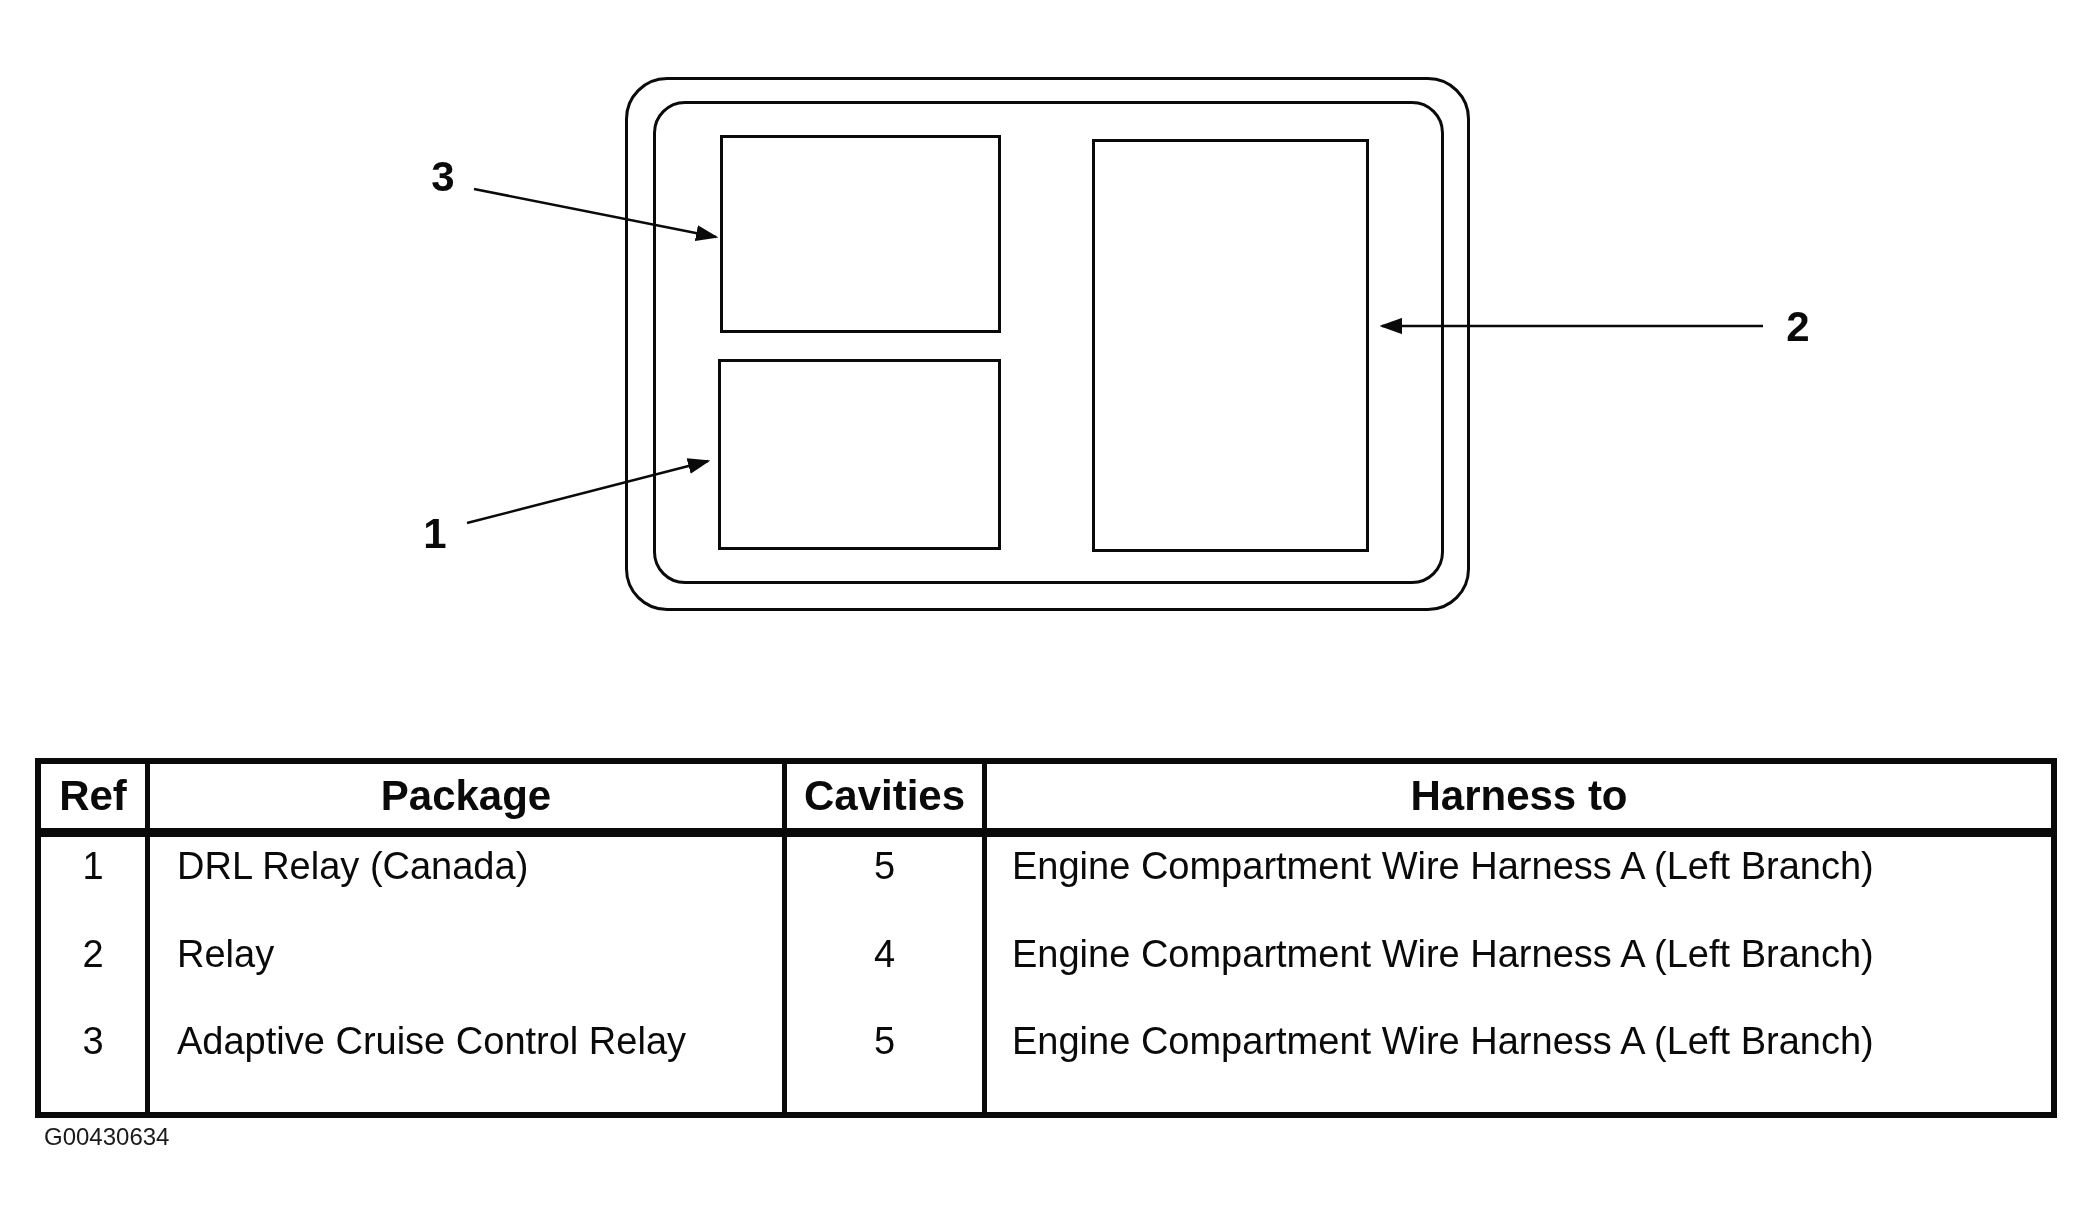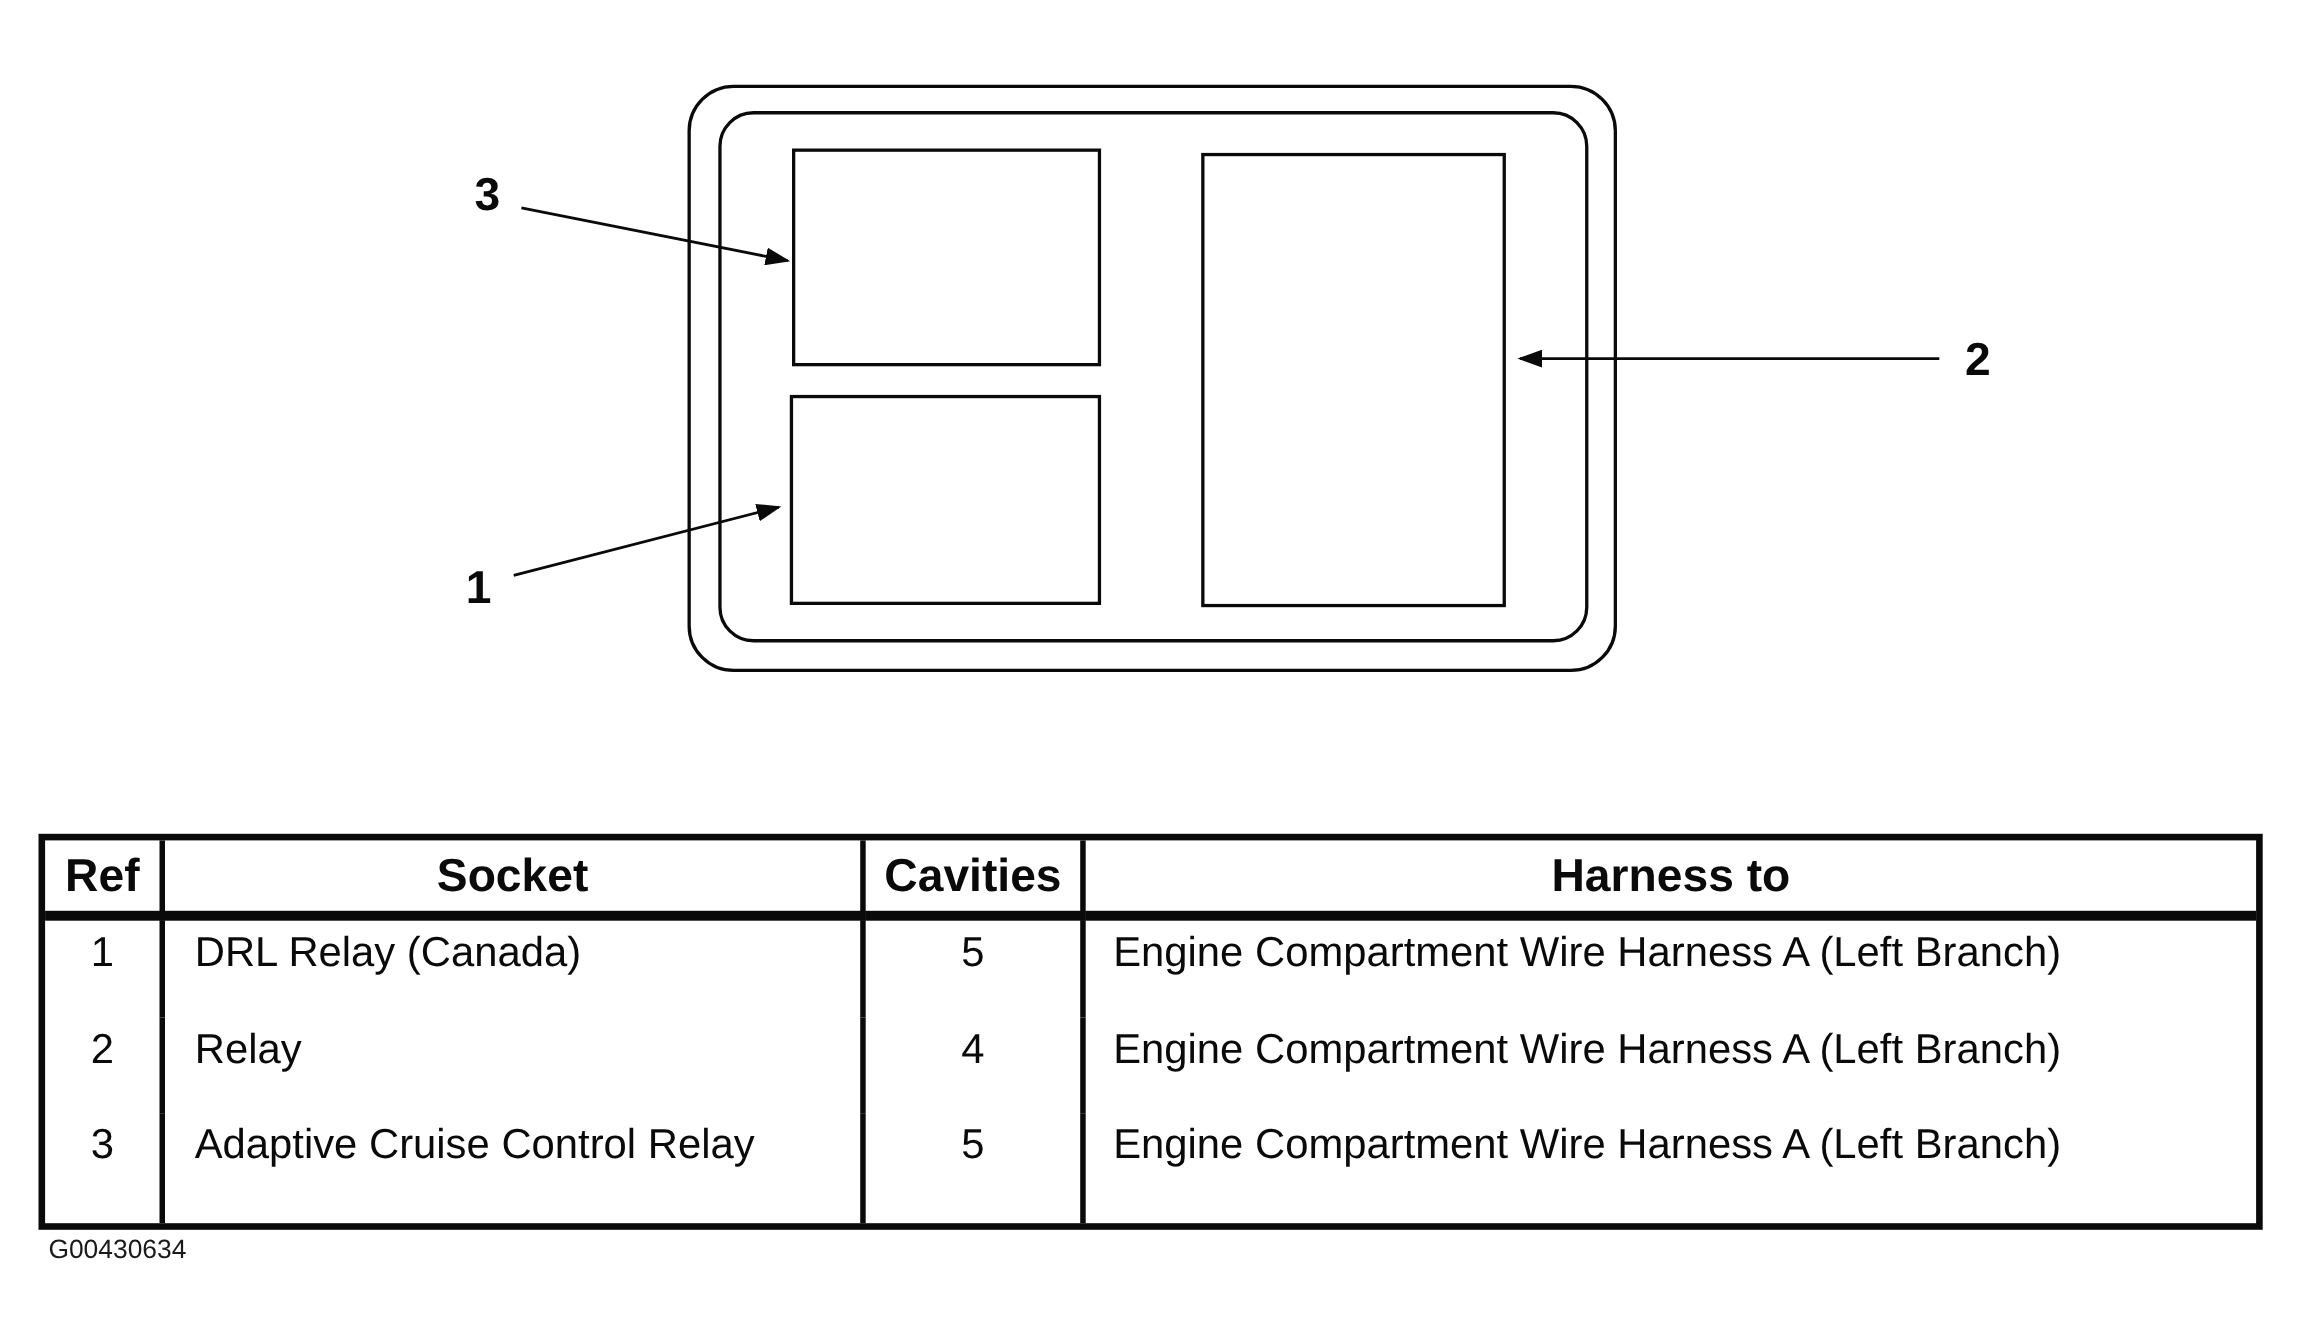--- a/index.html
+++ b/index.html
@@ -120,21 +120,21 @@
       <line x1="467" y1="523" x2="708" y2="461" stroke="#0a0a0a" stroke-width="2.5" marker-end="url(#ah)"></line>
     </g>
     <g>
       <line x1="1763" y1="326" x2="1382" y2="326" stroke="#0a0a0a" stroke-width="2.5" marker-end="url(#ah)"></line>
     </g>
   </svg>
 
   <div class="abs ref-table">
 
     <div class="cell col-line hdr">Ref</div>
-    <div class="cell col-line hdr">Socket</div>
+    <div class="cell col-line hdr">Package</div>
     <div class="cell col-line hdr">Cavities</div>
     <div class="cell hdr">Harness to</div>
 
     <div class="cell col-line c-center">1</div>
     <div class="cell col-line c-socket">
       <span class="line2">DRL Relay (Canada)</span>
         <span class="line2"></span>
     </div>
     <div class="cell col-line c-center">5</div>
     <div class="cell c-connects">Engine Compartment Wire Harness A (Left Branch)</div>

